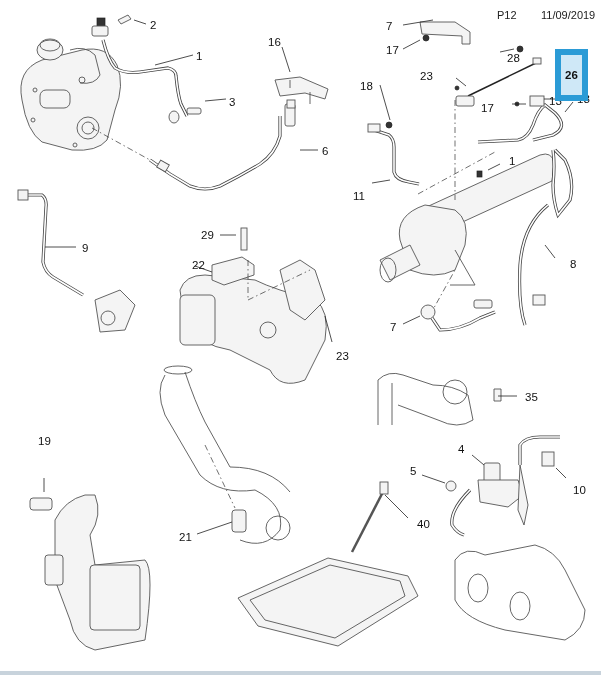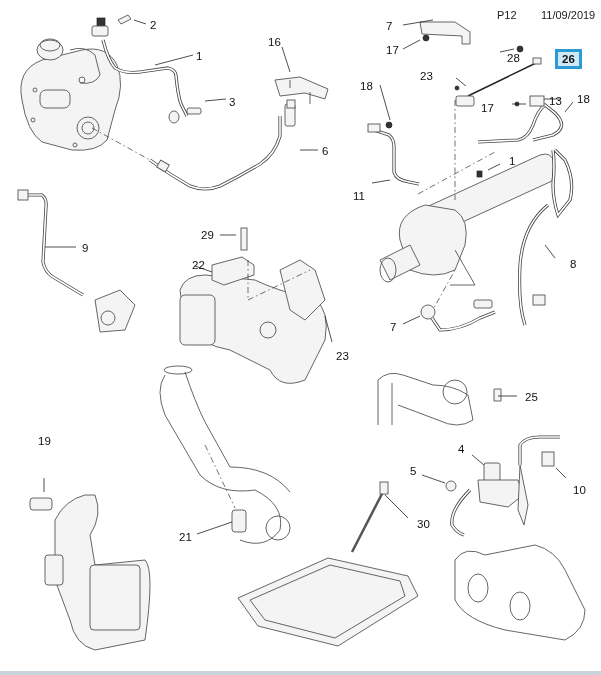--- a/index.html
+++ b/index.html
@@ -1,21 +1,21 @@
 <!DOCTYPE html>
 <html><head>
 <meta charset="utf-8">
 <style>
   html, body { margin:0; padding:0; background:#ffffff; }
   body { width:601px; height:675px; position:relative; overflow:hidden;
          font-family:"Liberation Sans", sans-serif; color:#111; }
   #stage { position:absolute; left:0; top:0; width:601px; height:675px;text-decoration:underline; }
   .hdr { position:absolute; font-size:11px; color:#222; }
   .callout { position:absolute; font-size:11.5px; color:#111; line-height:12px; white-space:nowrap; }
-  .callout.hl { border:3px solid #000000; background:#cfe8f7; padding:1px 4px; font-weight:bold; }
+  .callout.hl { border:6px solid #000000; background:#cfe8f7; padding:14px 4px; font-weight:bold; }
   .footer-bar { position:absolute; left:0; top:671px; width:601px; height:4px; background:#c8d3dc; }
   svg { position:absolute; left:0; top:0; }
   .part { fill:none; stroke:#555; stroke-width:0.9; }
   .partf { fill:#f4f4f4; stroke:#555; stroke-width:0.9; }
   .dark { fill:#333; stroke:#222; stroke-width:0.7; }
   .lead { stroke:#222; stroke-width:0.8; fill:none; }
   .dash { stroke:#333; stroke-width:0.7; stroke-dasharray:6 3 1.5 3; fill:none; }
   .hose { fill:none; stroke:#444; stroke-width:3.2; }
   .hosei { fill:none; stroke:#fff; stroke-width:1.6; }
 </style>
@@ -223,24 +223,24 @@
 <div class="callout" style="left:353px;top:190px">11</div>
 <div class="callout" style="left:577px;top:93px">18</div>
 <div class="callout" style="left:549px;top:95px">13</div>
 <div class="callout" style="left:268px;top:36px">16</div>
 <div class="callout" style="left:386px;top:20px">7</div>
 <div class="callout" style="left:509px;top:155px">1</div>
 <div class="callout" style="left:386px;top:44px">17</div>
 <div class="callout" style="left:481px;top:102px">17</div>
 <div class="callout" style="left:360px;top:80px">18</div>
 <div class="callout" style="left:38px;top:435px">19</div>
-<div class="callout" style="left:417px;top:518px">30</div>
+<div class="callout" style="left:417px;top:518px">40</div>
 <div class="callout" style="left:179px;top:531px">21</div>
 <div class="callout" style="left:192px;top:259px">22</div>
 <div class="callout" style="left:336px;top:350px">23</div>
 <div class="callout" style="left:201px;top:229px">29</div>
-<div class="callout" style="left:525px;top:391px">25</div>
+<div class="callout" style="left:525px;top:391px">35</div>
 <div class="callout hl" style="left: 555px; top: 49px; border-color: rgb(43, 155, 214); background: rgb(207, 232, 247);">26</div>
 <div class="callout" style="left:420px;top:70px">23</div>
 <div class="callout" style="left:507px;top:52px">28</div>
 
 <div class="footer-bar"></div>
 </div>
 
 </body></html>

